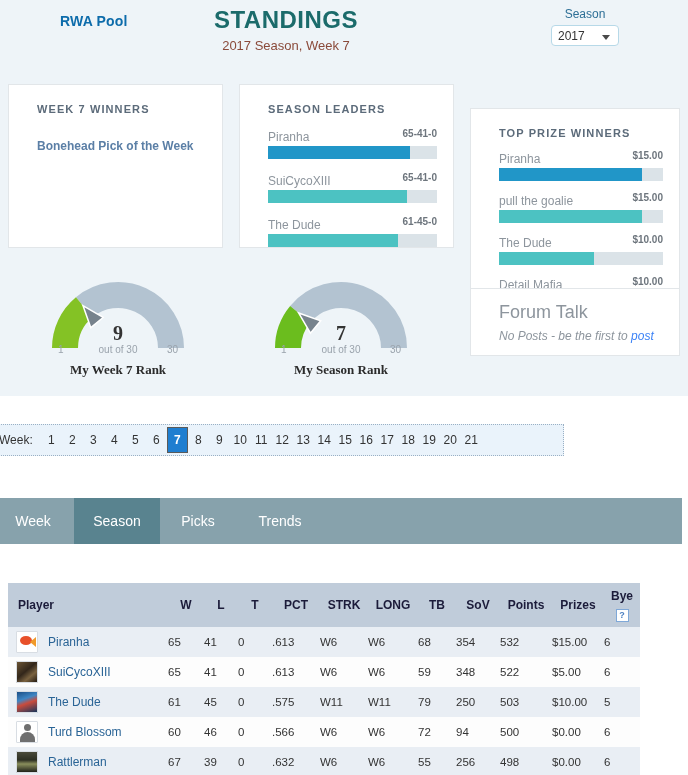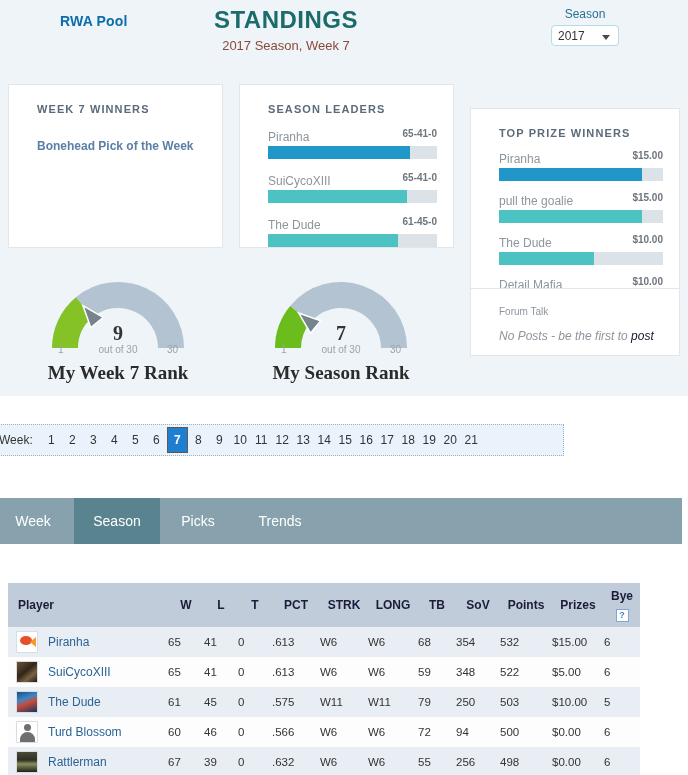--- a/index.html
+++ b/index.html
@@ -168,31 +168,31 @@
     width: 100%;
   }
   .lb-fill {
     height: 13px;
   }
 
   .pz-row { margin-top: 10px; }
   .pz-row:first-child { margin-top: 8px; }
 
   .forum-title {
-    font-size: 10px;
+    font-size: 18px;
     color: #8d959d;
     line-height: 18px;
   }
   .forum-text {
     margin-top: 8px;
     font-size: 12px;
     font-style: italic;
     color: #8d959d;
   }
-  .forum-text a { color: #0f172a; text-decoration: none; }
+  .forum-text a { color: #3b82f6; text-decoration: none; }
 
   
   .gauge-wrap {
     position: absolute;
     top: 272px;
     width: 200px;
     height: 118px;
     text-align: center;
   }
   #gauge-week   { left: 18px; }
@@ -225,21 +225,21 @@
     position: absolute;
     right: 40px; top: 72px;
     font-size: 10px;
     color: #9aa3ac;
   }
   .gauge-caption {
     position: absolute;
     left: 0; right: 0;
     top: 90px;
     font-family: "Liberation Serif", serif;
-    font-size: 19px;
+    font-size: 13px;
     font-weight: bold;
     color: #2b2b2b;
   }
 
   
   .week-bar {
     position: absolute;
     left: -8px; top: 424px;
     width: 572px;
     height: 32px;

